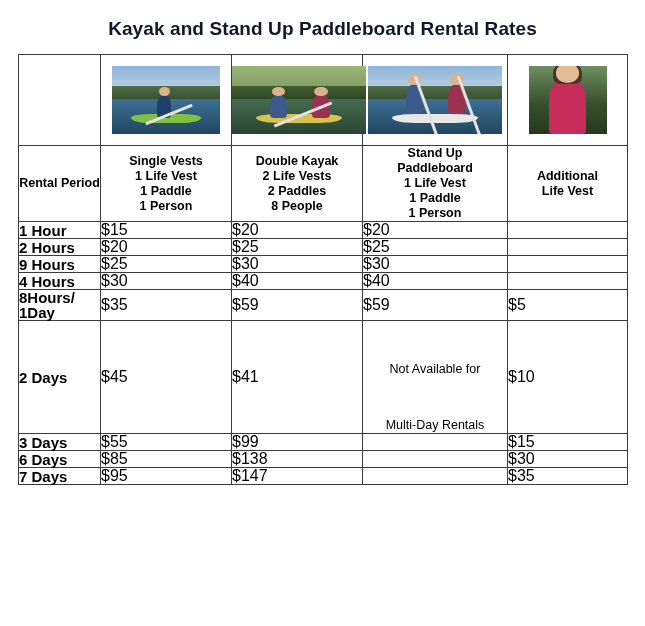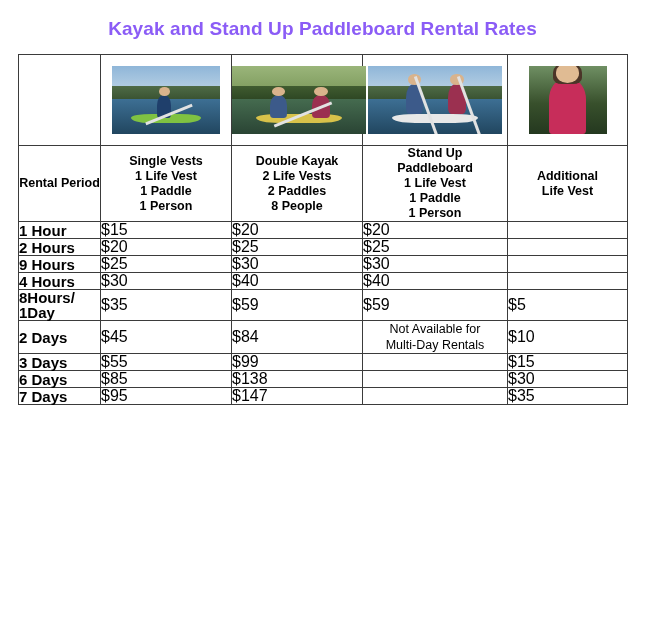--- a/index.html
+++ b/index.html
@@ -17,21 +17,21 @@
   .page {
     position: relative;
     width: 645px;
     height: 626px;
     box-sizing: border-box;
   }
   .page-title {
     text-align: center;
     font-size: 19px;
     font-weight: bold;
-    color: #8b5cf6;
+    color: #0f172a;
     padding-top: 18px;
     padding-bottom: 14px;
     letter-spacing: 0.1px;
   }
   .table-wrap {
     padding: 0 18px;
   }
   table.rates {
     border-collapse: collapse;
     width: 609px;
@@ -189,21 +189,21 @@
     font-size: 16px;
     padding: 8px 4px;
     line-height: 16px;
   }
   .note {
     text-align: center;
     font-size: 12.5px;
     padding: 6px 6px;
     line-height: 16px;
   }
-  .note .ln { display: block; }
+  .note .ln { display: block; margin-top: 40px; }
 </style>
 </head>
 <body>
 
 <div class="page">
 
   <div class="page-title">Kayak and Stand Up Paddleboard Rental Rates</div>
 
   <div class="table-wrap">
     <table class="rates">
@@ -337,21 +337,21 @@
           </td>
           <td class="price">$35</td>
           <td class="price">$59</td>
           <td class="price">$59</td>
           <td class="price">$5</td>
         </tr>
 
         <tr>
           <td class="row-label">2 Days</td>
           <td class="price">$45</td>
-          <td class="price">$84</td>
+          <td class="price">$41</td>
           <td class="note">
             <span class="ln">Not Available for</span>
             <span class="ln">Multi-Day Rentals</span>
           </td>
           <td class="price">$10</td>
         </tr>
 
         <tr>
           <td class="row-label">3 Days</td>
           <td class="price">$55</td>

